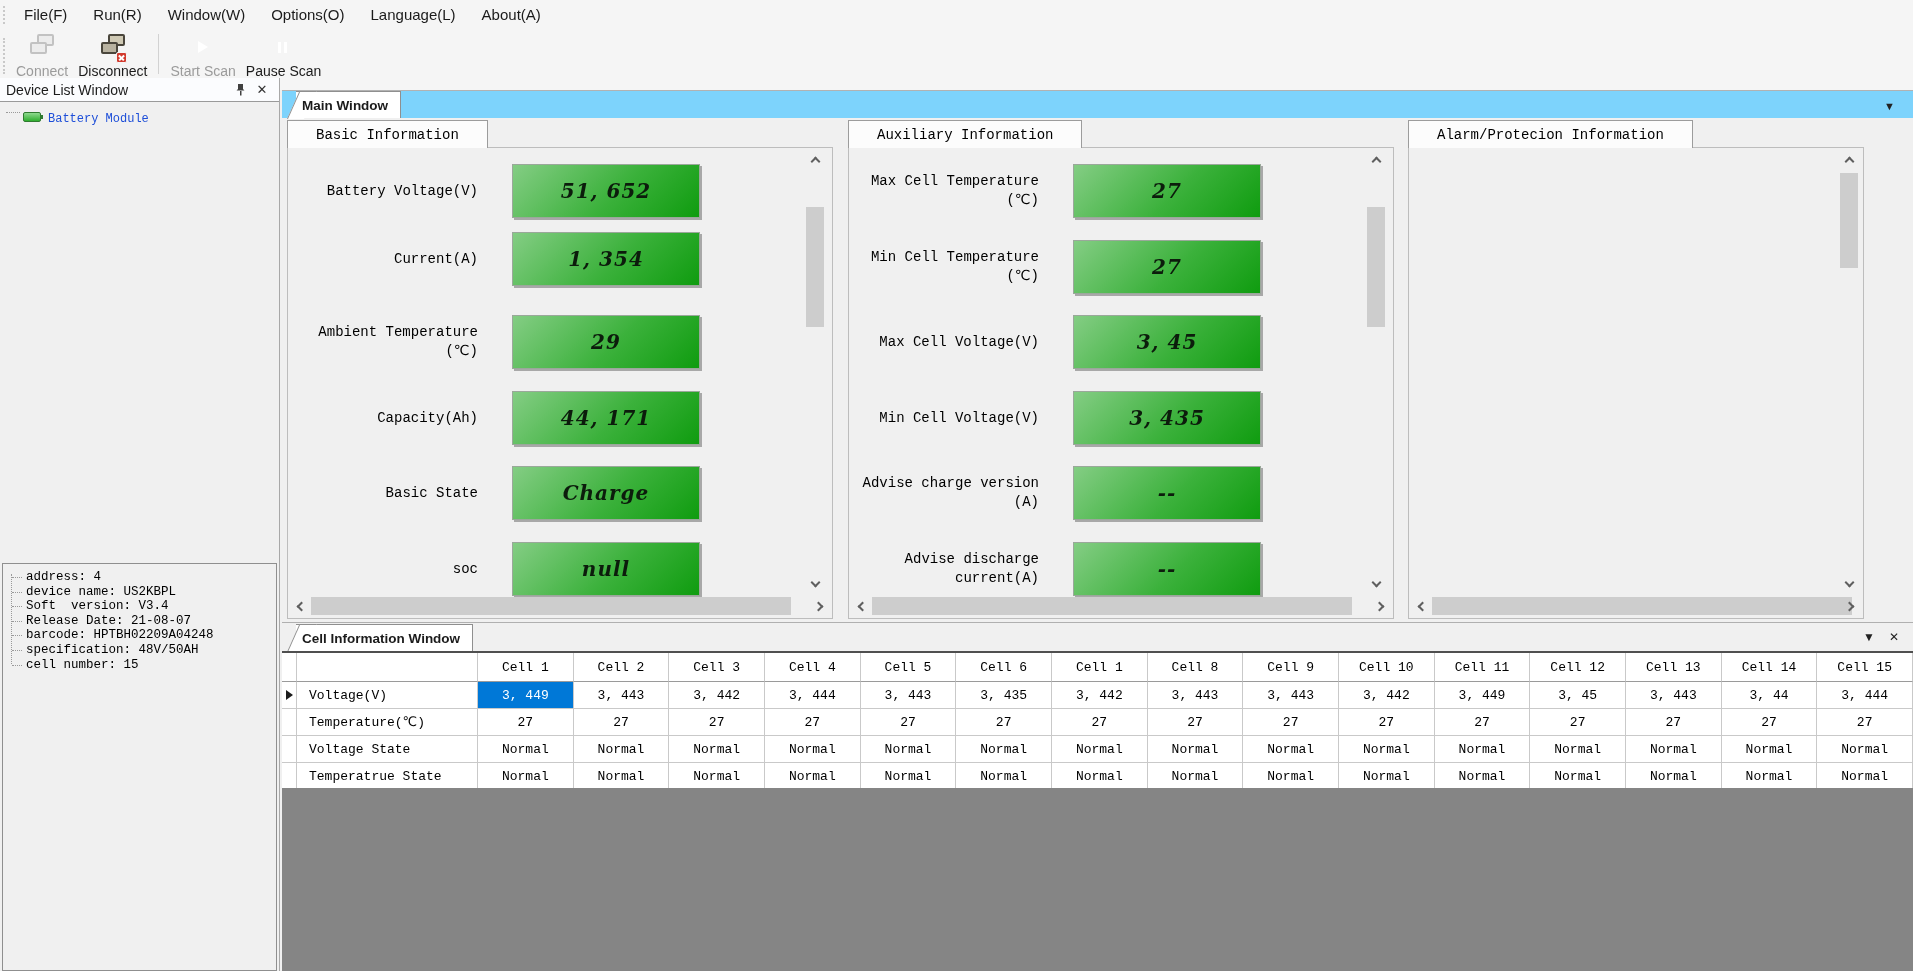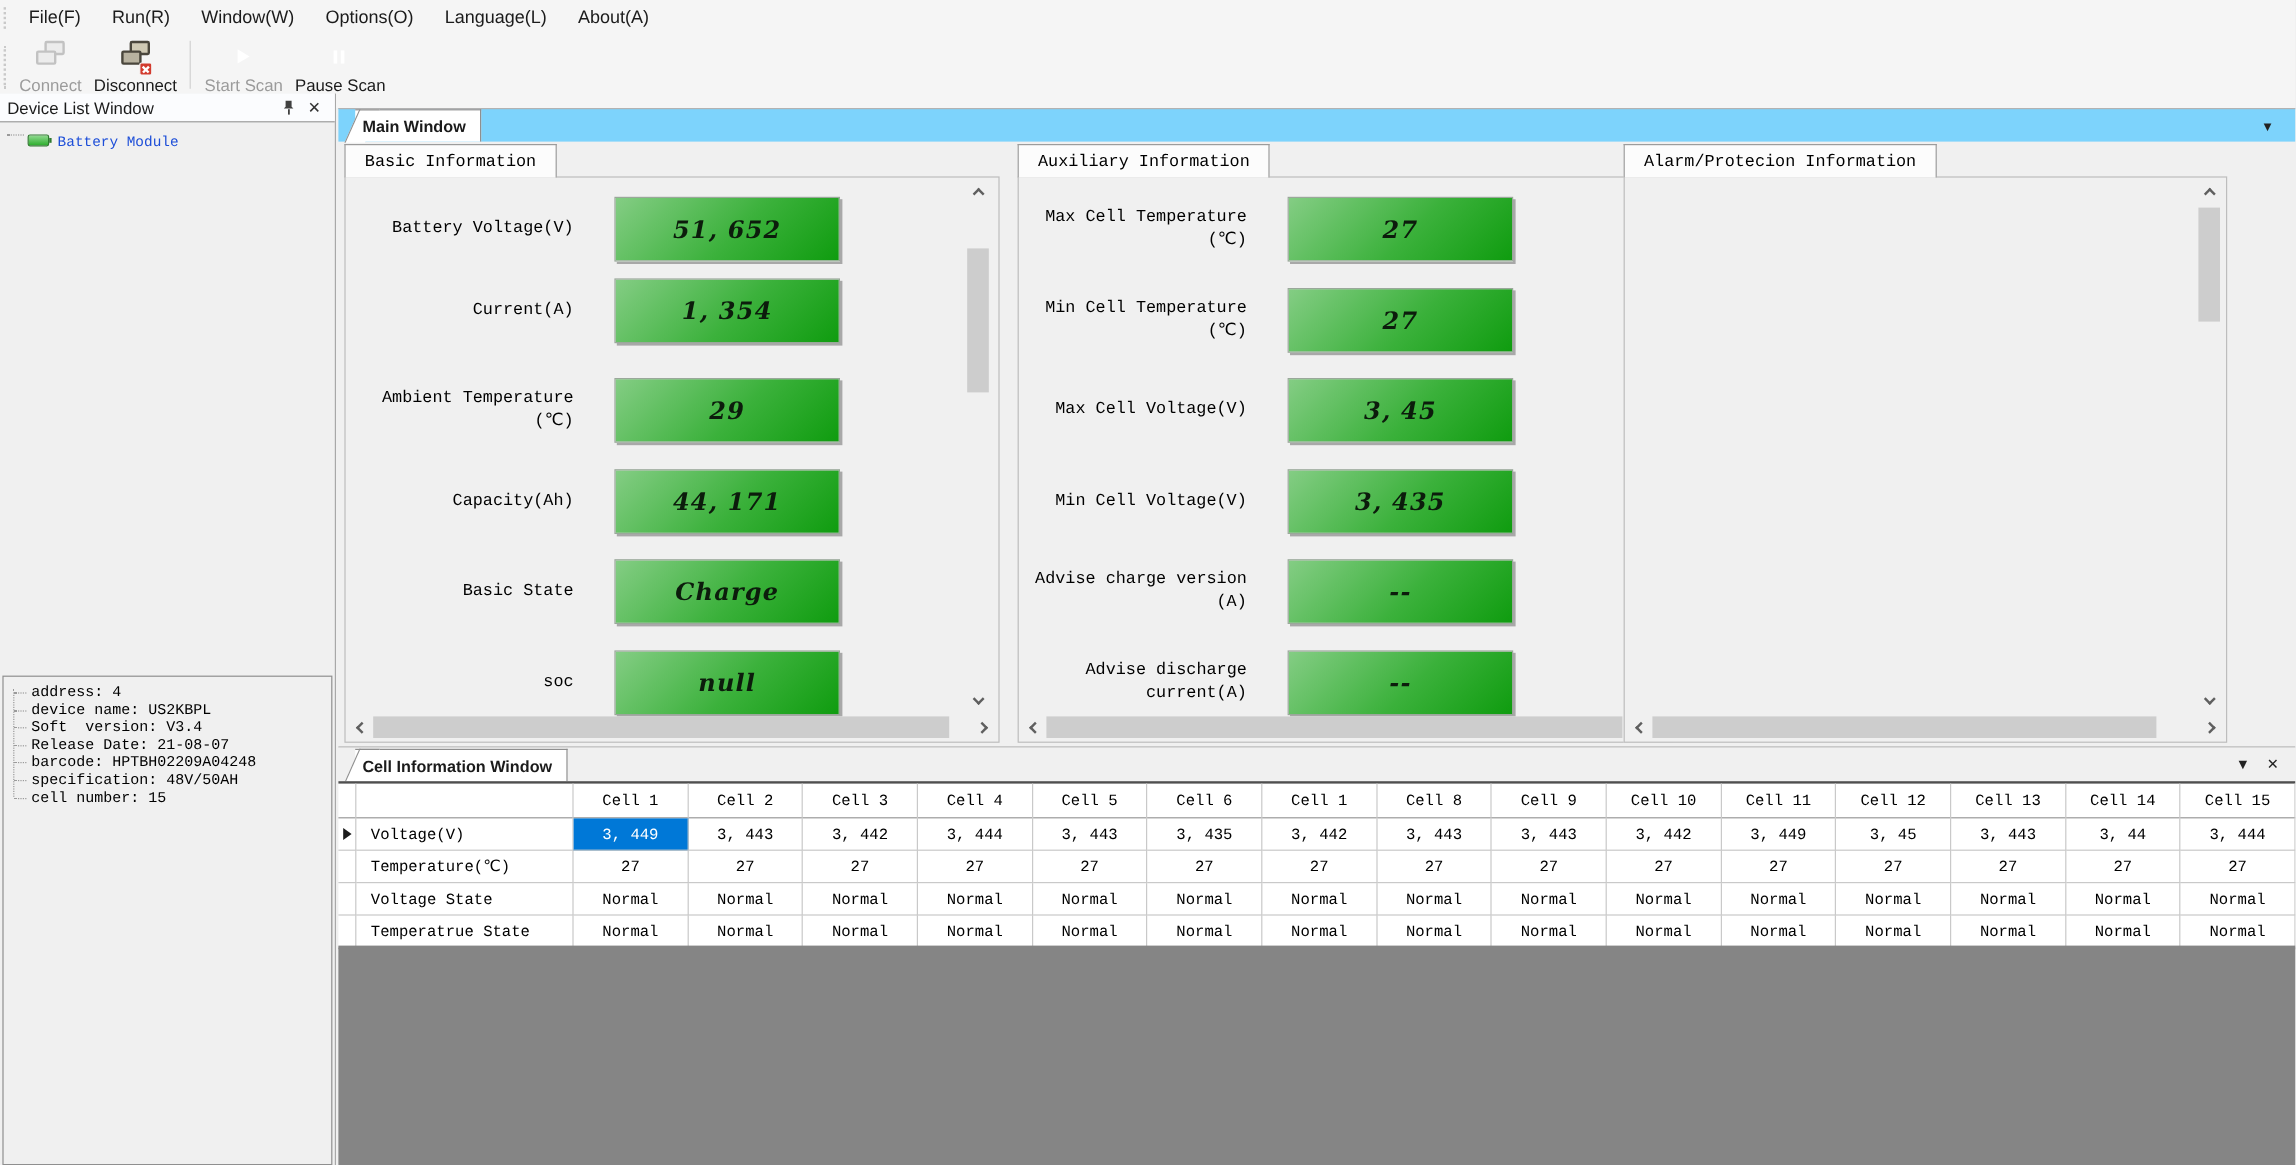--- a/index.html
+++ b/index.html
@@ -67,21 +67,21 @@
              font-size:13.5px; font-weight:700; color:#1b1b1b; }
   .doc-tab::before { content:""; position:absolute; left:-9px; top:-1px; width:16px; height:27px; background:#fff;
              border-top:1px solid #8f8f8f; border-left:1px solid #8f8f8f;
              transform:skewX(-24deg); transform-origin:bottom left; }
   .doc-tab .lbl { position:relative; z-index:2; }
   .strip-drop { position:absolute; right:18px; top:9px; font-size:11px; color:#222; }
 
   
   .panel { position:absolute; top:120px; height:499px; }
   .sub-tab { position:absolute; left:0; top:0; height:28px; z-index:2; background:#fcfcfc;
-             border:1px solid #9c9c9c; border-bottom:none; padding:0 16px; display:flex; align-items:center;
+             border:1px solid #9c9c9c; border-bottom:none; padding:0 28px; display:flex; align-items:center;
              font-family:"Liberation Mono","DejaVu Sans Mono",monospace; font-size:14px; color:#000; }
   .panel-body { position:absolute; left:0; top:27px; right:0; bottom:0; border:1px solid #bdbdbd; background:#f0f0f0; }
   .field-row { position:absolute; left:0; height:54px; width:100%; }
   .field-label { position:absolute; left:8px; top:50%; transform:translateY(-50%); width:182px;
                  text-align:right; font-family:"Liberation Mono","DejaVu Sans Mono","DejaVu Sans",monospace;
                  font-size:14px; line-height:19px; color:#000; }
   .value-box { position:absolute; left:224px; top:0; width:188px; height:54px;
                background:linear-gradient(135deg,#84cd84 0%,#3bb13b 55%,#0f9c0f 100%);
                border:1px solid #9aa89a; box-shadow:2px 2px 0 #a8a8a8;
                display:flex; align-items:center; justify-content:center;
@@ -299,21 +299,21 @@
             <i class="chev chev-left"></i>
           </span>
         <div class="sb-thumb" style="left:20px; width:480px; top:0; height:18px;"></div>
         <span class="sb-btn" style="right:0;">
             <i class="chev chev-right"></i>
           </span>
       </div>
     </div>
   </div>
 
-  <div class="panel" style="left:1353px; width:503px;">
+  <div class="panel" style="left:1408px; width:456px;">
     <div class="sub-tab">
       <span>Alarm/Protecion Information</span>
     </div>
     <div class="panel-body">
       <div class="vscroll" style="right:5px; top:3px; height:442px;">
         <span class="sb-btn" style="top:0;">
             <i class="chev chev-up"></i>
           </span>
         <div class="sb-thumb" style="top:22px; height:95px; left:0; width:18px;"></div>
         <span class="sb-btn" style="bottom:0;">

